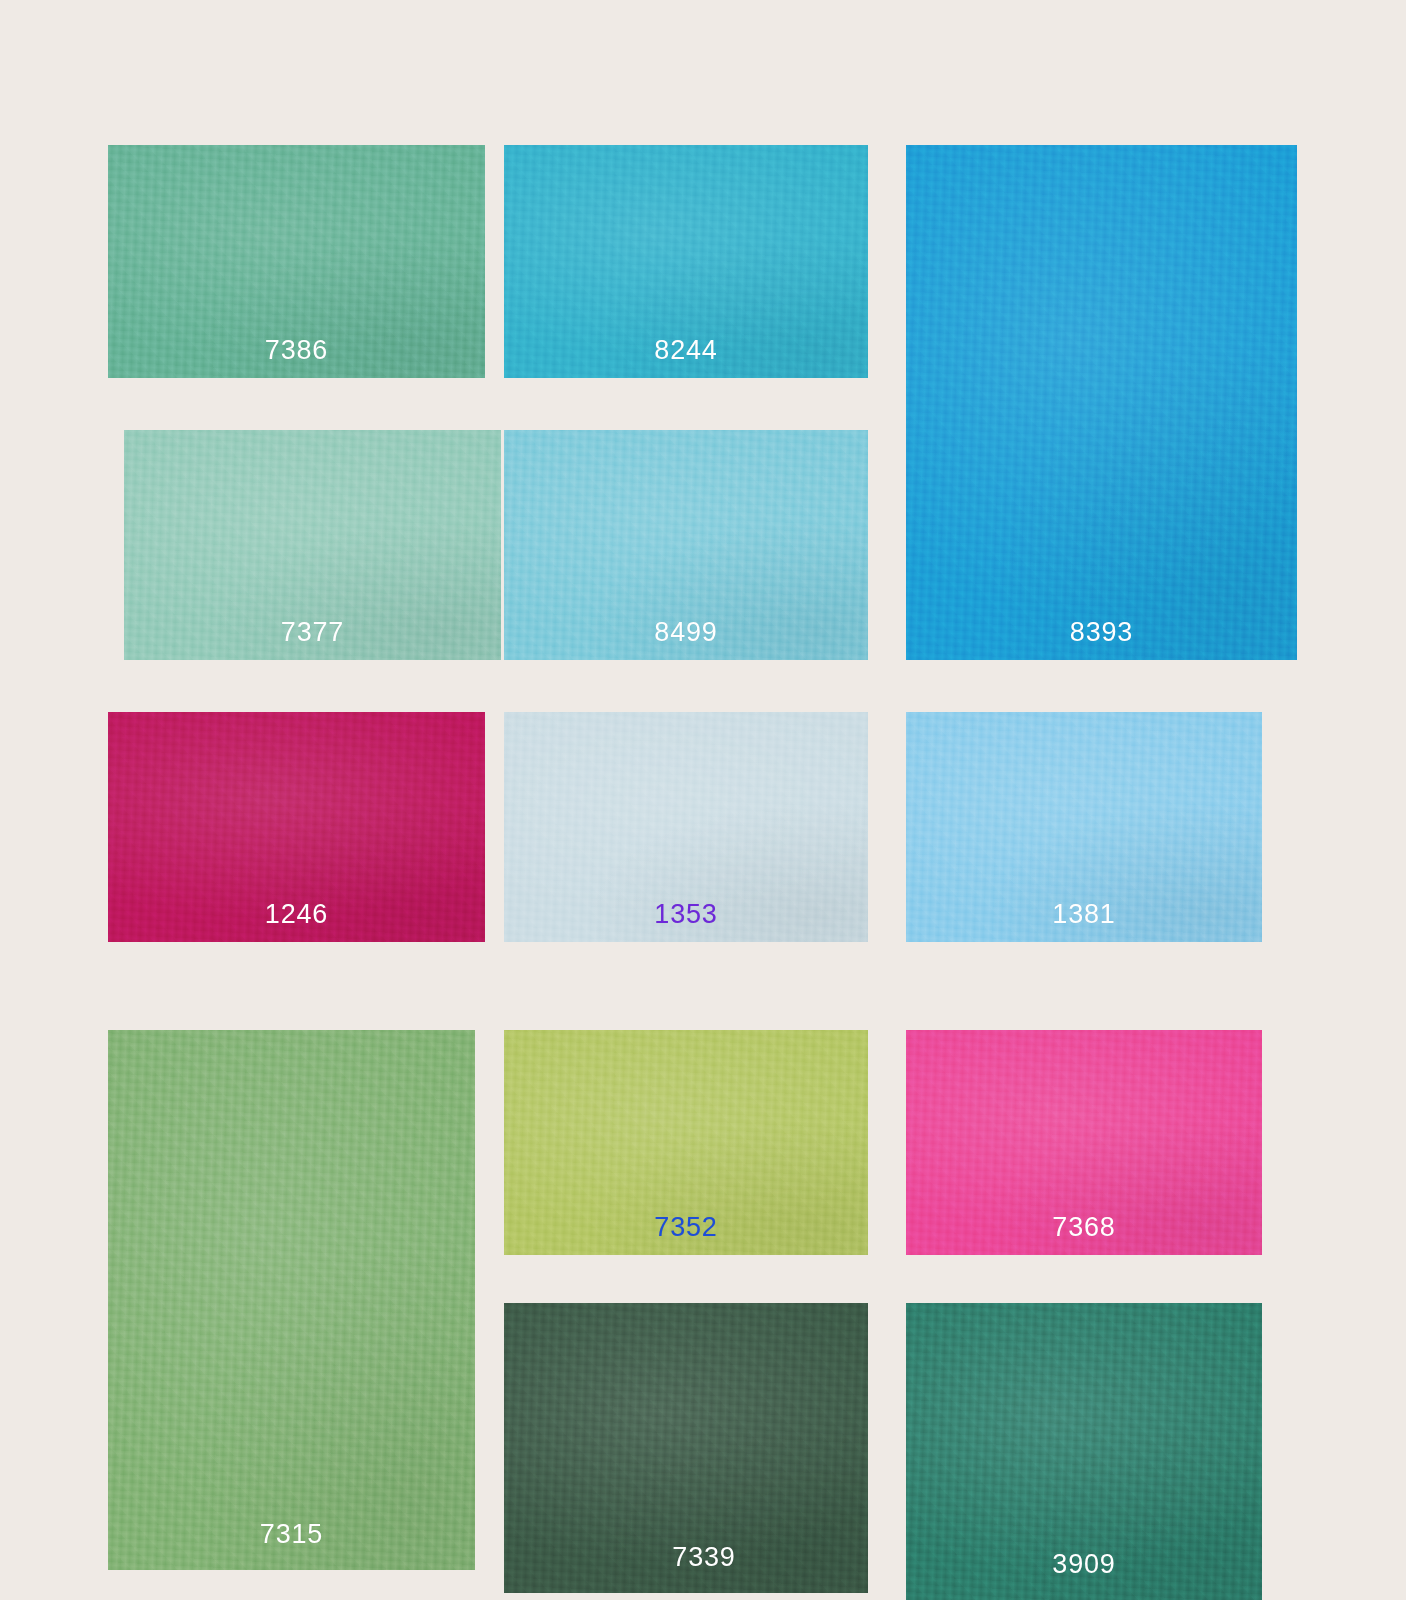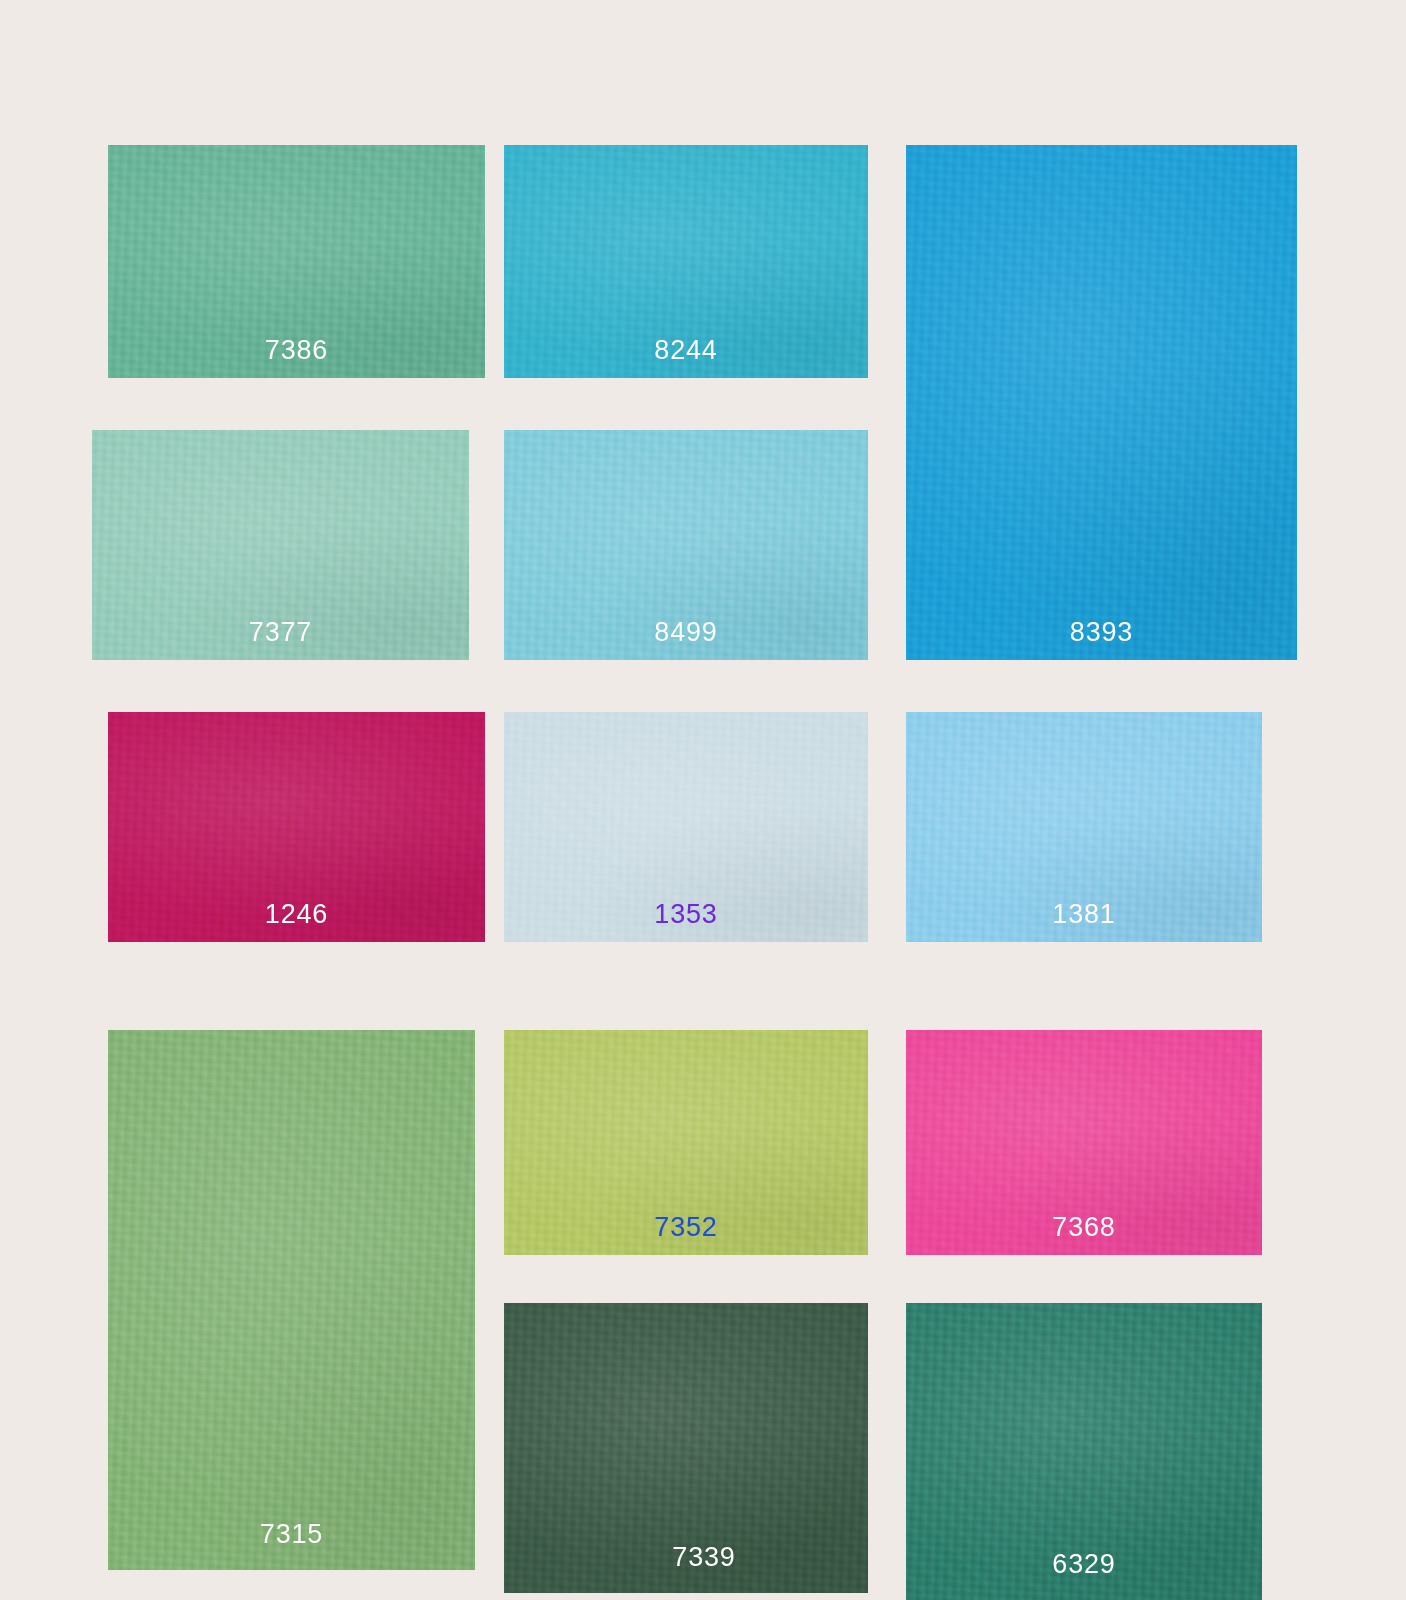--- a/index.html
+++ b/index.html
@@ -86,21 +86,21 @@
     <div class="swatch" style="left: 504px; top: 145px; width: 364px; height: 233px; background: rgb(53, 178, 204);">
       <div class="swatch-sheen"></div>
       <div class="swatch-texture"></div>
       <div class="swatch-code" style="bottom: 14px; color: rgb(255, 255, 255);">8244</div>
     </div>
     <div class="swatch" style="left: 906px; top: 145px; width: 391px; height: 515px; background: rgb(29, 158, 214);">
       <div class="swatch-sheen"></div>
       <div class="swatch-texture"></div>
       <div class="swatch-code" style="bottom: 14px; color: rgb(255, 255, 255);">8393</div>
     </div>
-    <div class="swatch" style="left: 92px; top: 430px; width: 377px; height: 230px; background: rgb(149, 203, 186);">
+    <div class="swatch" style="left: 124px; top: 430px; width: 377px; height: 230px; background: rgb(149, 203, 186);">
       <div class="swatch-sheen"></div>
       <div class="swatch-texture"></div>
       <div class="swatch-code" style="bottom: 14px; color: rgb(255, 255, 255);">7377</div>
     </div>
     <div class="swatch" style="left: 504px; top: 430px; width: 364px; height: 230px; background: rgb(128, 203, 219);">
       <div class="swatch-sheen"></div>
       <div class="swatch-texture"></div>
       <div class="swatch-code" style="bottom: 14px; color: rgb(255, 255, 255);">8499</div>
     </div>
     <div class="swatch" style="left: 108px; top: 712px; width: 377px; height: 230px; background: #be185d;">
@@ -134,15 +134,15 @@
       <div class="swatch-code" style="bottom: 14px; color: rgb(255, 255, 255);">7368</div>
     </div>
     <div class="swatch" style="left: 504px; top: 1303px; width: 364px; height: 290px; background: rgb(60, 90, 71);">
       <div class="swatch-sheen"></div>
       <div class="swatch-texture"></div>
       <div class="swatch-code" style="bottom: 22px; color: rgb(255, 255, 255); padding-left: 36px;">7339</div>
     </div>
     <div class="swatch" style="left: 906px; top: 1303px; width: 356px; height: 297px; background: rgb(45, 125, 107);">
       <div class="swatch-sheen"></div>
       <div class="swatch-texture"></div>
-      <div class="swatch-code" style="bottom: 22px; color: rgb(255, 255, 255);">6329</div>
+      <div class="swatch-code" style="bottom: 22px; color: rgb(255, 255, 255);">3909</div>
     </div>
   </div>
 
 </body></html>

